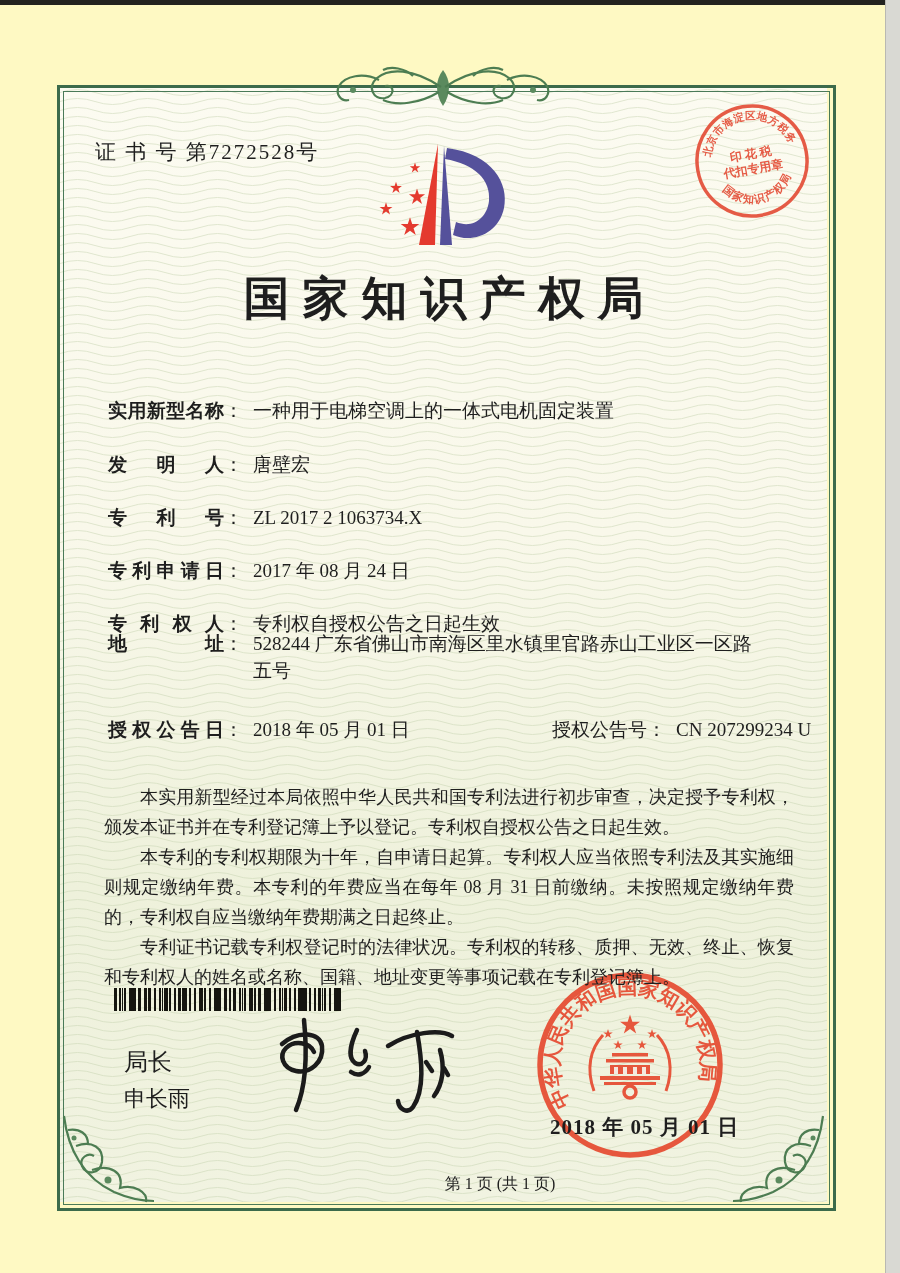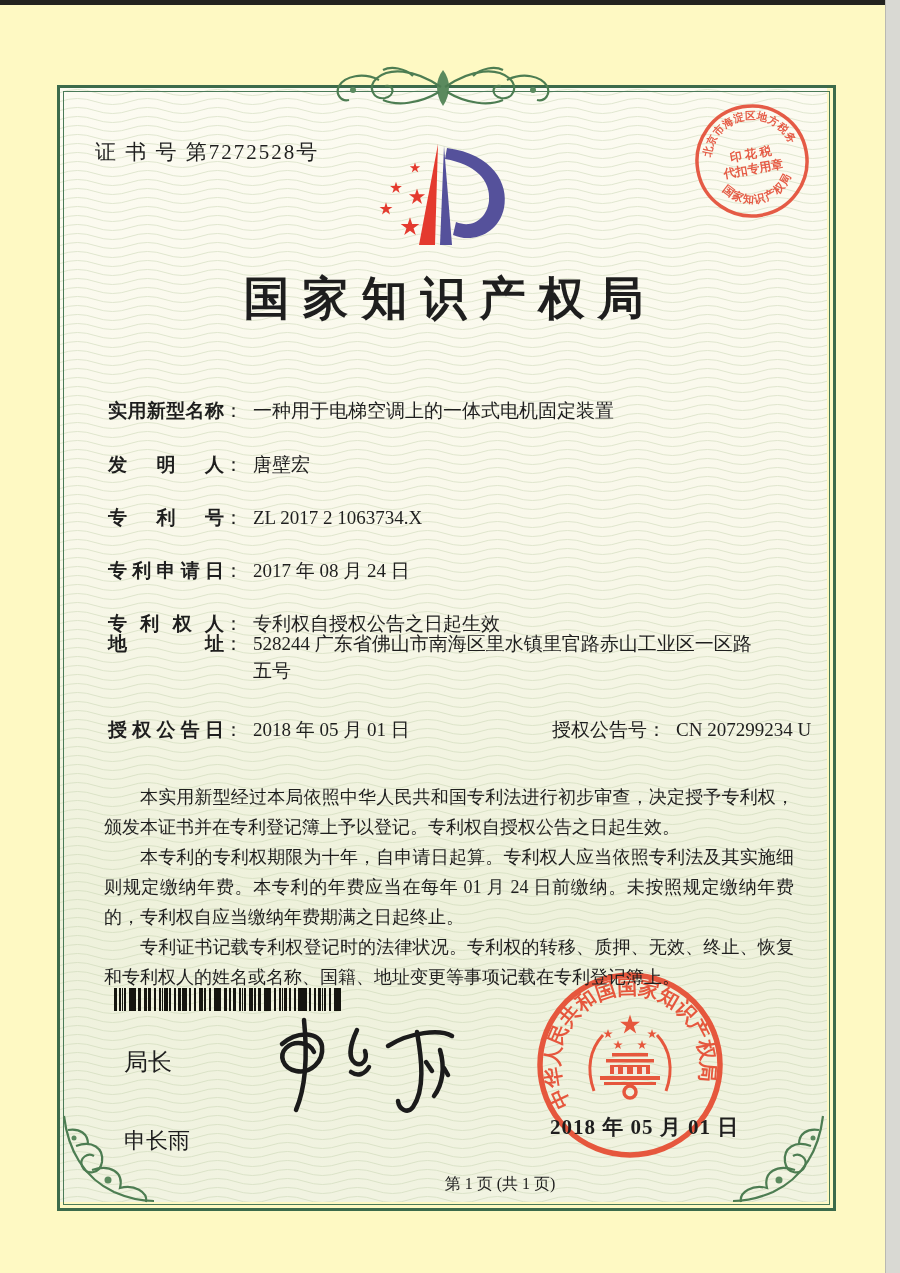--- a/index.html
+++ b/index.html
@@ -25,21 +25,21 @@
   .f-value{margin-left:10px;flex:none;}
   .f-value.wrap{width:505px;flex:none;}
   .paras{position:absolute;left:104px;top:750px;width:690px;z-index:3;margin-top:32px;}
   .paras p{margin:0;font-size:18px;line-height:30px;text-align:justify;text-indent:2em;}
   .barcode{position:absolute;left:114px;top:988px;width:228px;height:23px;z-index:3;
      background:
        repeating-linear-gradient(90deg,#15150f 0 2px,transparent 2px 5px),
        repeating-linear-gradient(90deg,#15150f 0 1px,transparent 1px 8px),
        repeating-linear-gradient(90deg,#15150f 0 3px,transparent 3px 17px);}
   .issuer-title{position:absolute;left:124px;top:1046px;font-size:24px;z-index:3;font-family:"Liberation Sans",sans-serif;}
-  .issuer-name{position:absolute;left:124px;top:1084px;font-size:22px;z-index:3;font-family:"Liberation Sans",sans-serif;margin-top:42px;}
+  .issuer-name{position:absolute;left:124px;top:1084px;font-size:22px;z-index:3;font-family:"Liberation Sans",sans-serif;}
   .signature{position:absolute;left:252px;top:1010px;z-index:3;}
   .seal{position:absolute;left:534px;top:969px;z-index:2;opacity:.92;}
   .seal-date{position:absolute;left:550px;top:1113px;font-size:21px;font-weight:bold;z-index:3;letter-spacing:1px;}
   .footer{position:absolute;left:63px;top:1174px;width:874px;text-align:center;font-size:16px;z-index:3;}
 </style>
 </head>
 <body>
 
 <div class="page">
 
@@ -170,21 +170,21 @@
     <span class="f-value">2018 年 05 月 01 日</span>
   </div>
   <div class="field" style="left:552px;top:716px">
     <span>授权公告号</span>
       <span class="f-colon">：</span>
     <span class="f-value">CN 207299234 U</span>
   </div>
 
   <div class="paras">
     <p>本实用新型经过本局依照中华人民共和国专利法进行初步审查，决定授予专利权，颁发本证书并在专利登记簿上予以登记。专利权自授权公告之日起生效。</p>
-    <p>本专利的专利权期限为十年，自申请日起算。专利权人应当依照专利法及其实施细则规定缴纳年费。本专利的年费应当在每年 01 月 24 日前缴纳。未按照规定缴纳年费的，专利权自应当缴纳年费期满之日起终止。</p>
+    <p>本专利的专利权期限为十年，自申请日起算。专利权人应当依照专利法及其实施细则规定缴纳年费。本专利的年费应当在每年 08 月 31 日前缴纳。未按照规定缴纳年费的，专利权自应当缴纳年费期满之日起终止。</p>
     <p>专利证书记载专利权登记时的法律状况。专利权的转移、质押、无效、终止、恢复和专利权人的姓名或名称、国籍、地址变更等事项记载在专利登记簿上。</p>
   </div>
 
   <div class="barcode"></div>
 
   <div class="issuer-title">局长</div>
   <div class="issuer-name">申长雨</div>
 
   <svg class="signature" width="215" height="108" viewBox="0 0 215 108">
     <g fill="none" stroke="#1b1b1b" stroke-width="4.5" stroke-linecap="round">

